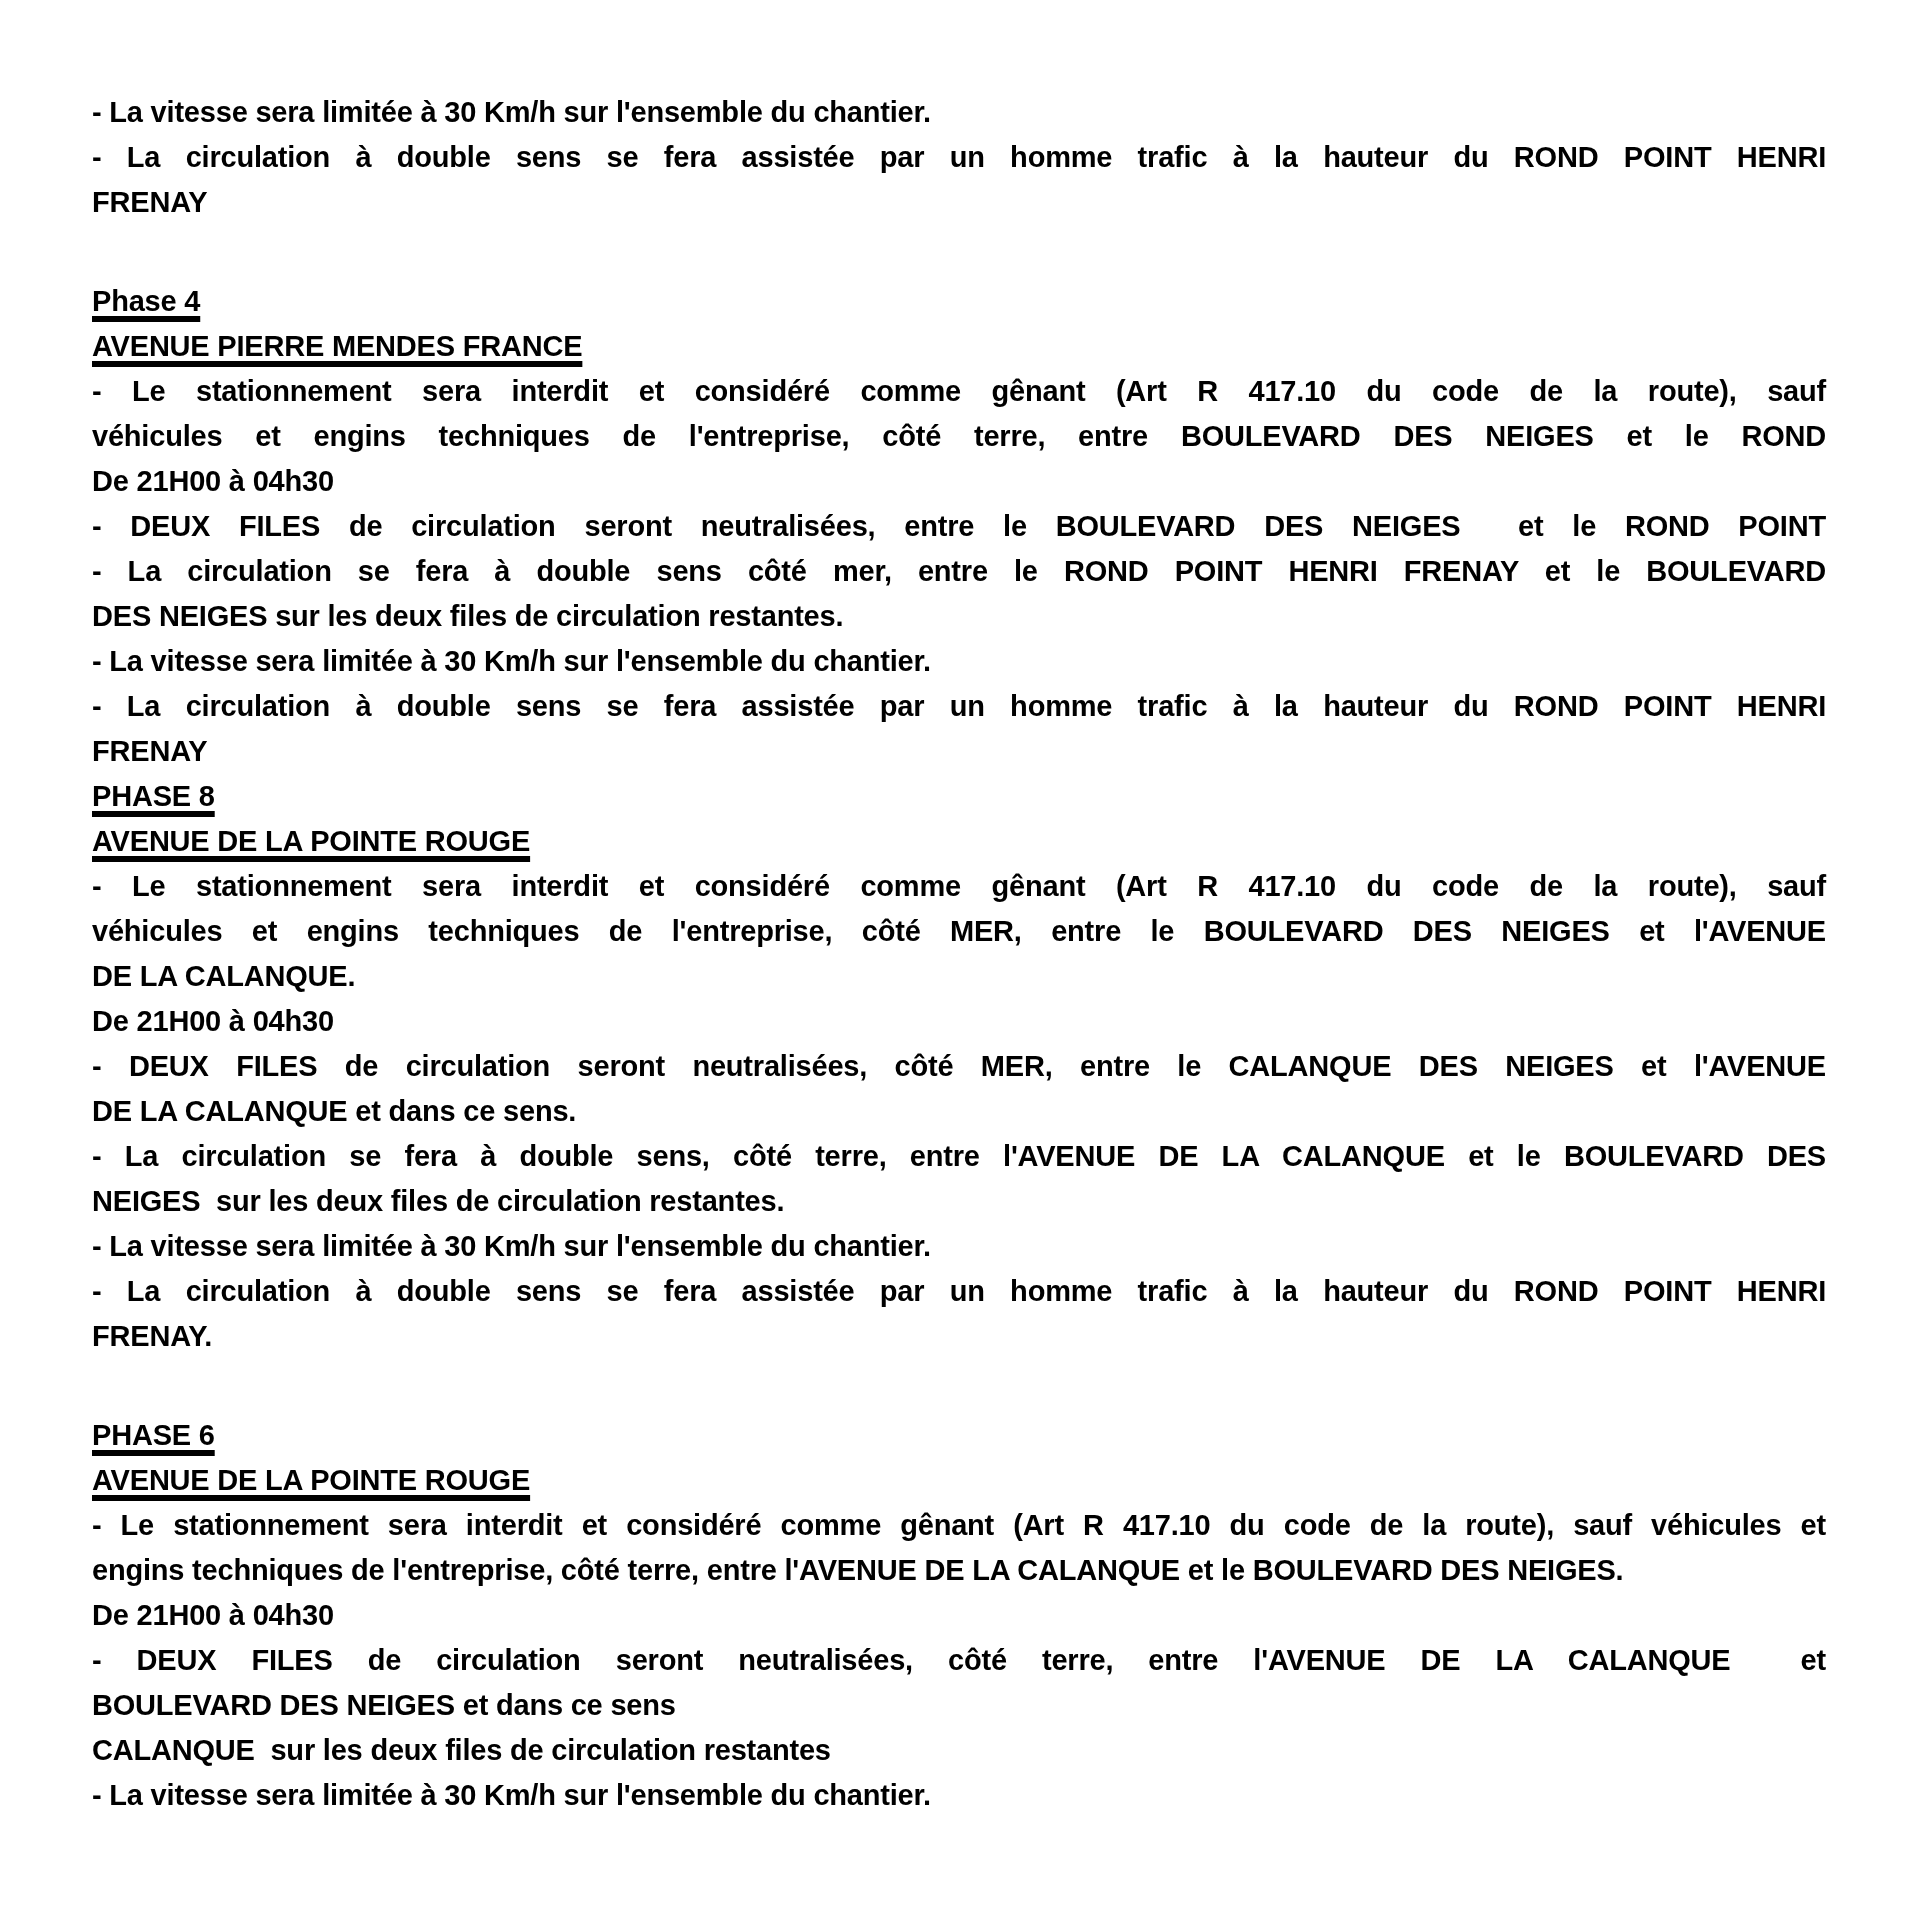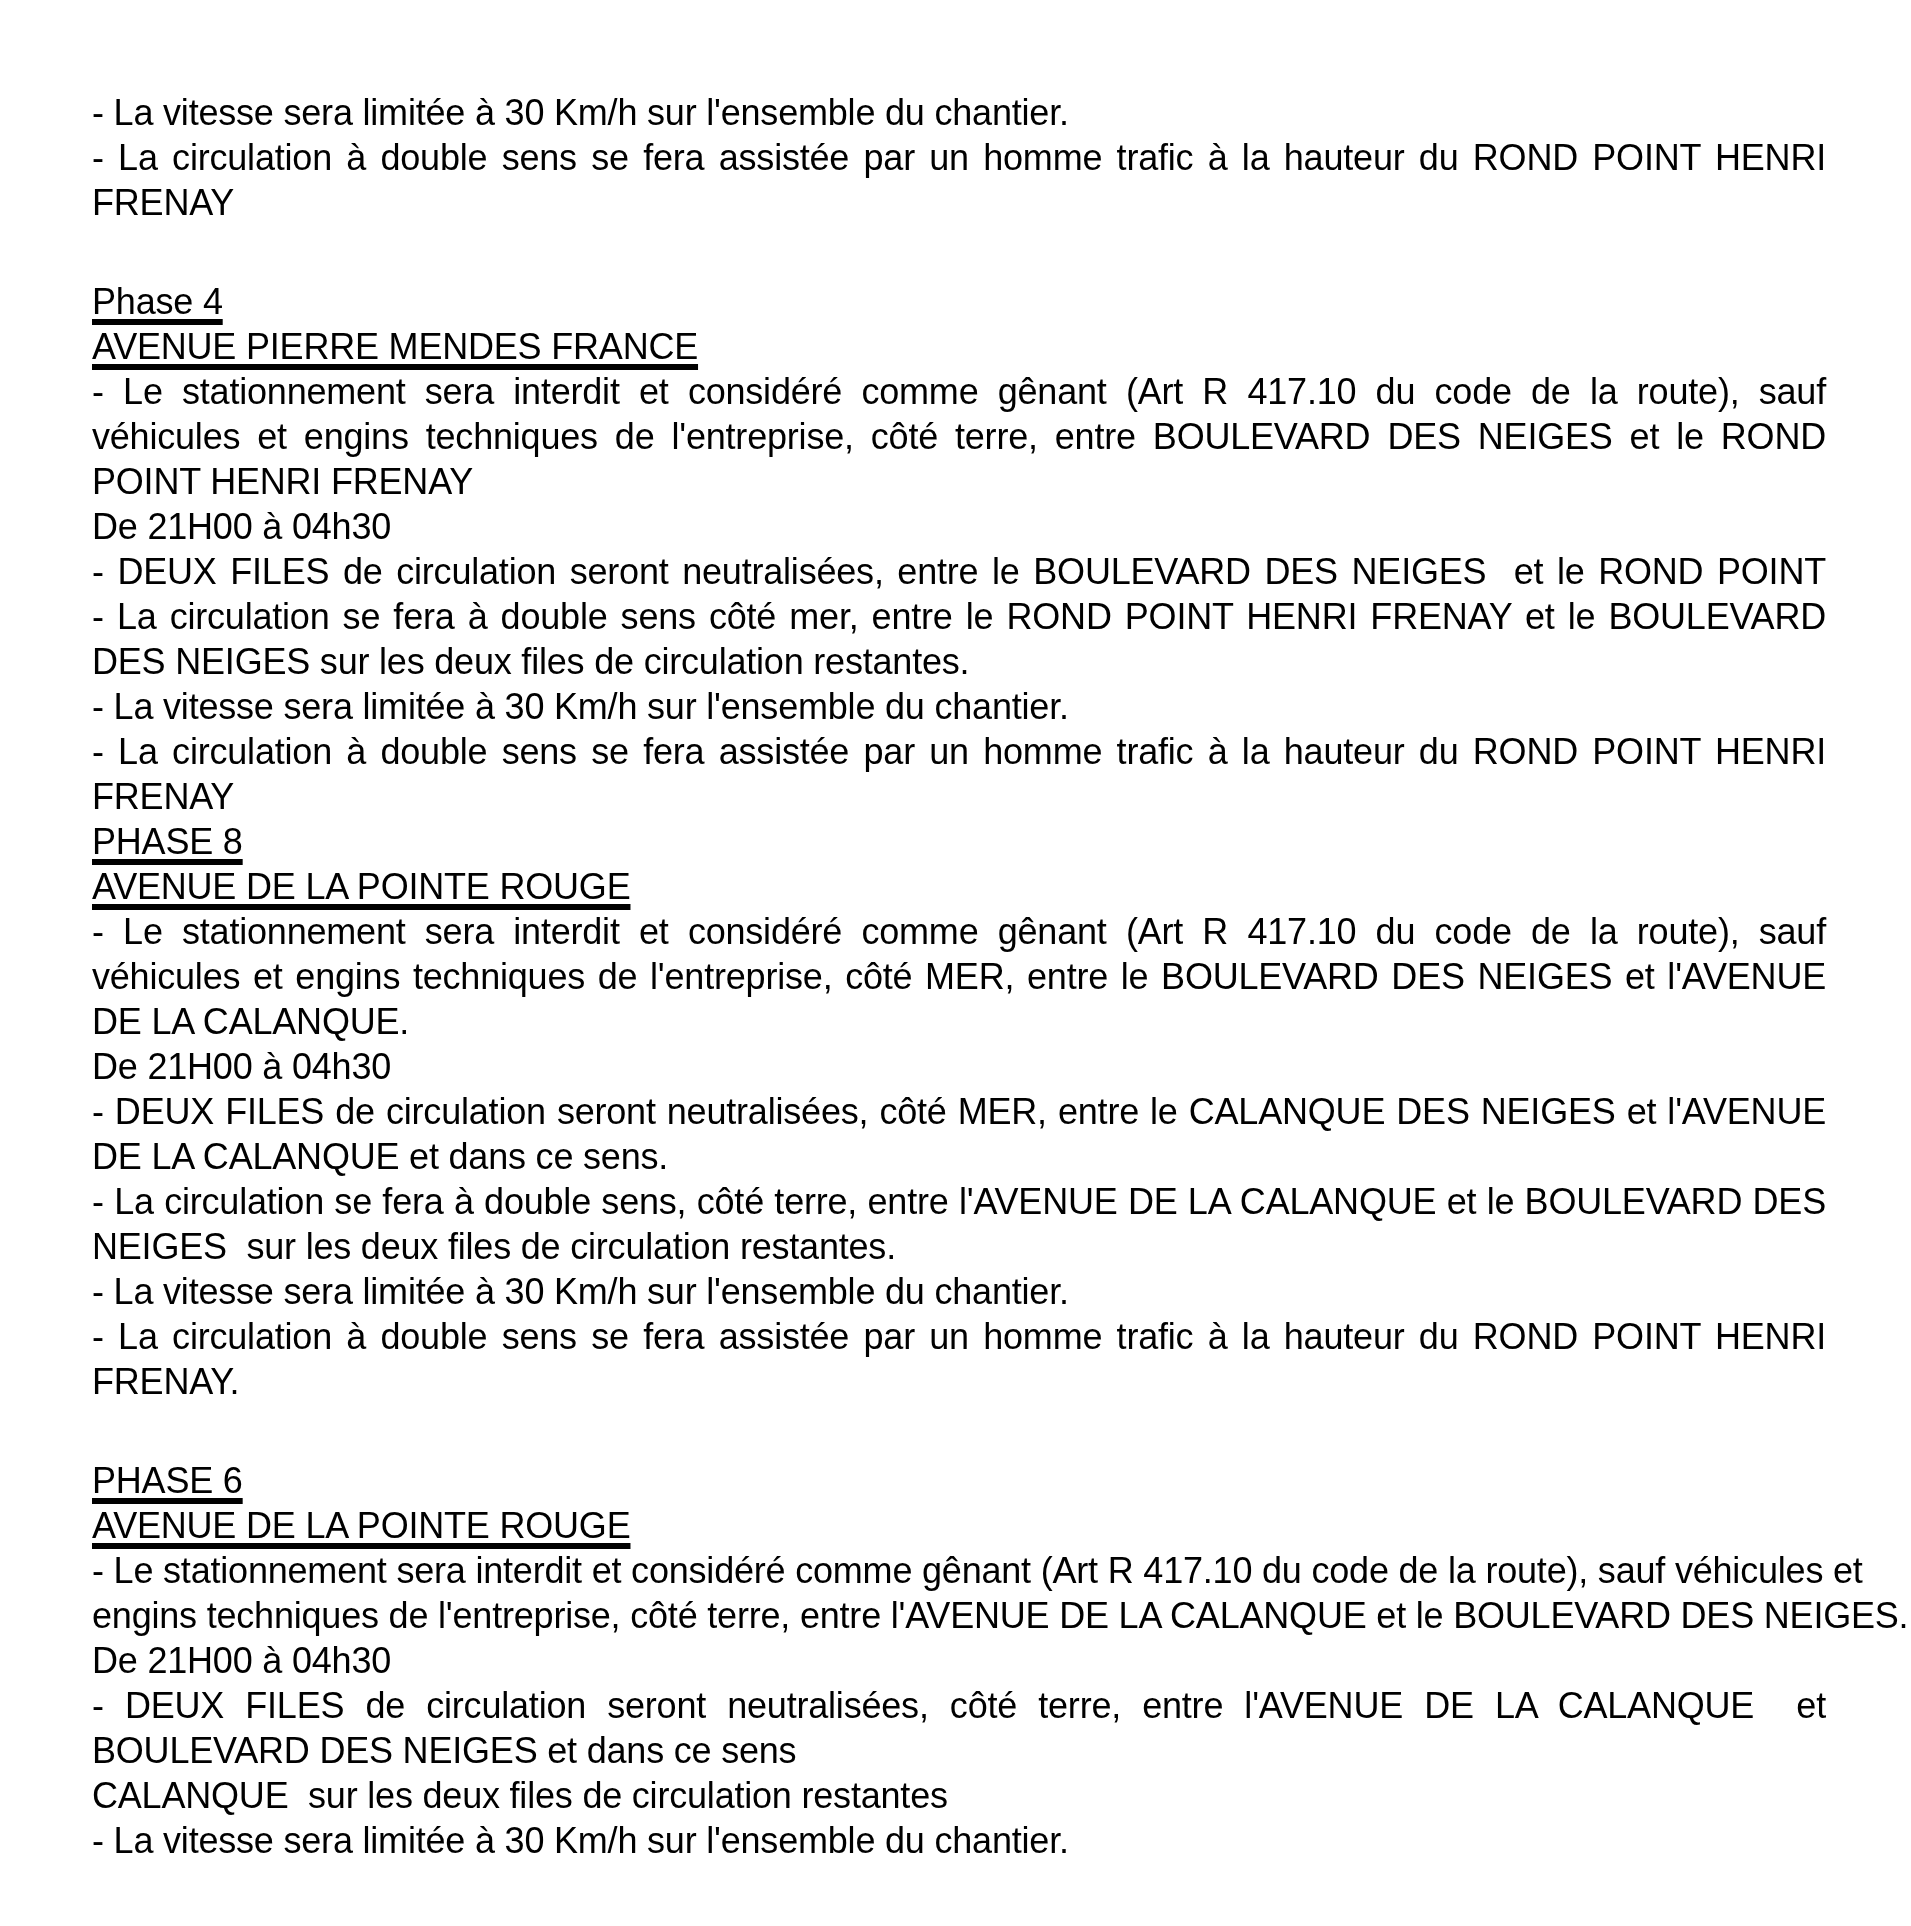--- a/index.html
+++ b/index.html
@@ -13,22 +13,22 @@
     overflow: hidden;
     margin: 0 auto;
   }
   .doc-body {
     position: absolute;
     left: 92px;
     top: 90px;
     width: 1734px;
   }
   .ln {
-    font-size: 36px;
-    font-weight: normal;
+    font-size: 29px;
+    font-weight: bold;
     line-height: 45px;
     height: 45px;
     letter-spacing: -0.2px;
     white-space: nowrap;
     text-align: left;
   }
   .just {
     text-align: justify;
     -moz-text-align-last: justify;
     text-align-last: justify;
@@ -46,21 +46,20 @@
 <div class="page">
   <div class="doc-body">
       <div class="ln left">- La vitesse sera limitée à 30 Km/h sur l'ensemble du chantier.</div>
       <div class="ln just">- La circulation à double sens se fera assistée par un homme trafic à la hauteur du ROND POINT HENRI</div>
       <div class="ln left">FRENAY</div>
       <div class="ln bigap"></div>
       <div class="ln head"><span class="u">Phase 4</span></div>
       <div class="ln head"><span class="u">AVENUE PIERRE MENDES FRANCE</span></div>
       <div class="ln just">- Le stationnement sera interdit et considéré comme gênant (Art R 417.10 du code de la route), sauf</div>
       <div class="ln just">véhicules et engins techniques de l'entreprise, côté terre, entre BOULEVARD DES NEIGES et le ROND</div>
-      <div class="ln left">POINT HENRI FRENAY</div>
       <div class="ln left">De 21H00 à 04h30</div>
       <div class="ln just">- DEUX FILES de circulation seront neutralisées, entre le BOULEVARD DES NEIGES&nbsp; et le ROND POINT</div>
       <div class="ln just">- La circulation se fera à double sens côté mer, entre le ROND POINT HENRI FRENAY et le BOULEVARD</div>
       <div class="ln left">DES NEIGES sur les deux files de circulation restantes.</div>
       <div class="ln left">- La vitesse sera limitée à 30 Km/h sur l'ensemble du chantier.</div>
       <div class="ln just">- La circulation à double sens se fera assistée par un homme trafic à la hauteur du ROND POINT HENRI</div>
       <div class="ln left">FRENAY</div>
       <div class="ln head"><span class="u">PHASE 8</span></div>
       <div class="ln head"><span class="u">AVENUE DE LA POINTE ROUGE</span></div>
       <div class="ln just">- Le stationnement sera interdit et considéré comme gênant (Art R 417.10 du code de la route), sauf</div>

